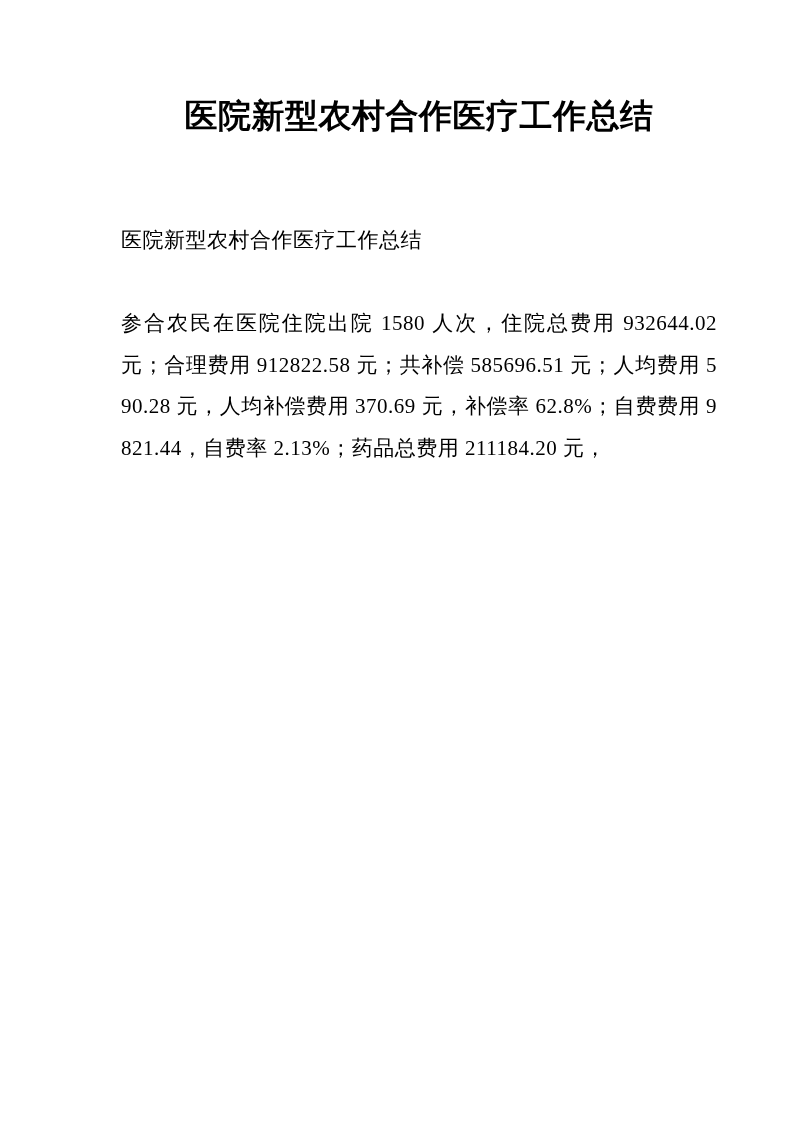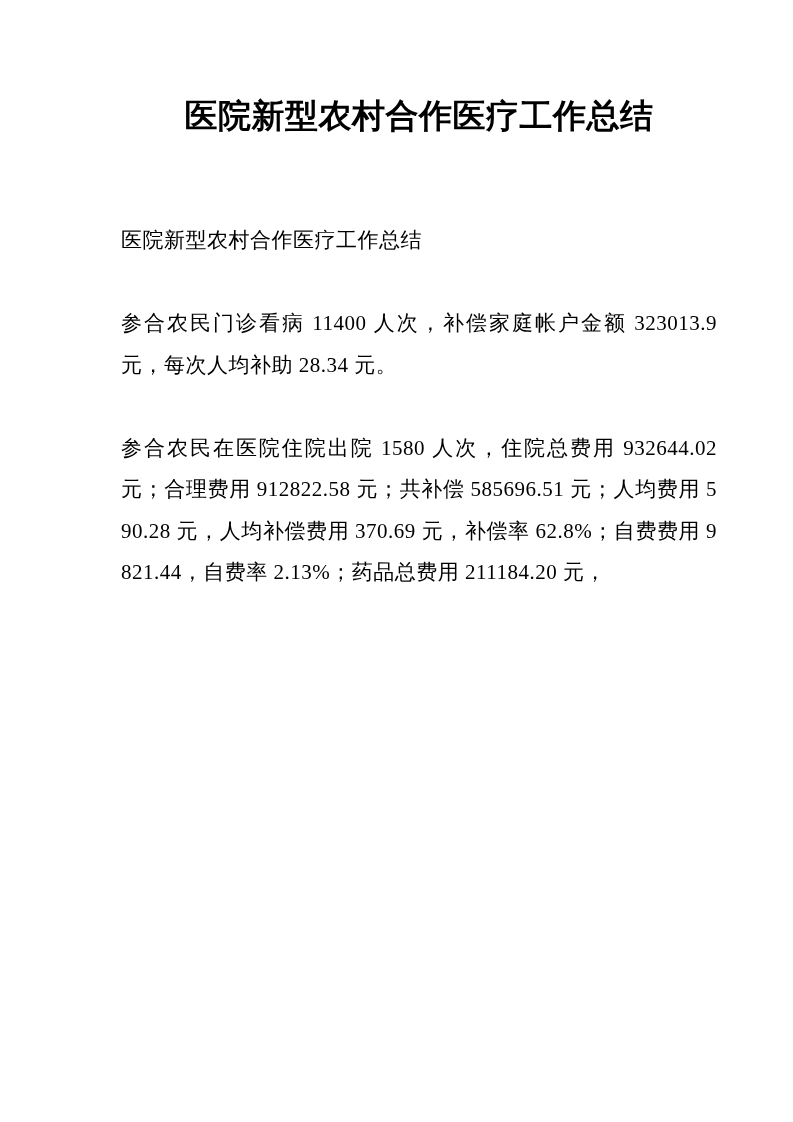--- a/index.html
+++ b/index.html
@@ -43,16 +43,15 @@
 
 <div class="page">
   <h1 class="doc-title">医院新型农村合作医疗工作总结</h1>
 
   <p class="para">医院新型农村合作医疗工作总结</p>
 
 
 
 
 
-  <p class="para">参合农民门诊看病 11400 人次，补偿家庭帐户金额 323013.9 元，每次人均补助 28.34 元。</p>
 
   <p class="para">参合农民在医院住院出院 1580 人次，住院总费用 932644.02 元；合理费用 912822.58 元；共补偿 585696.51 元；人均费用 590.28 元，人均补偿费用 370.69 元，补偿率 62.8%；自费费用 9821.44，自费率 2.13%；药品总费用 211184.20 元，</p>
 </div>
 
 </body></html>

